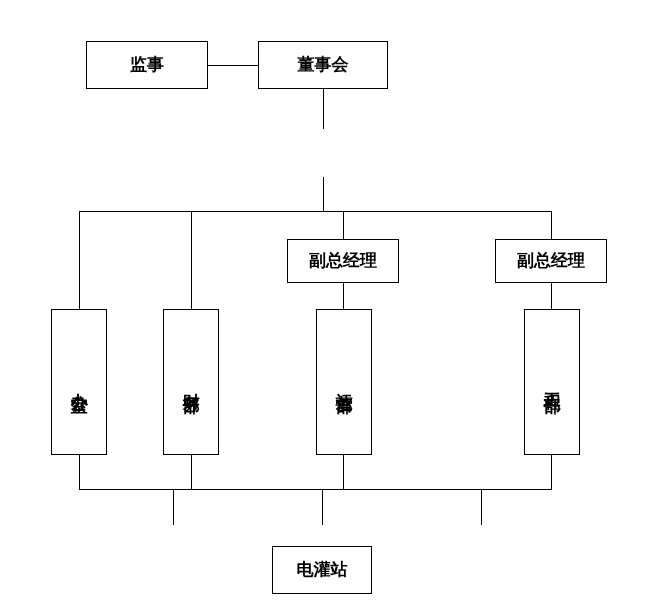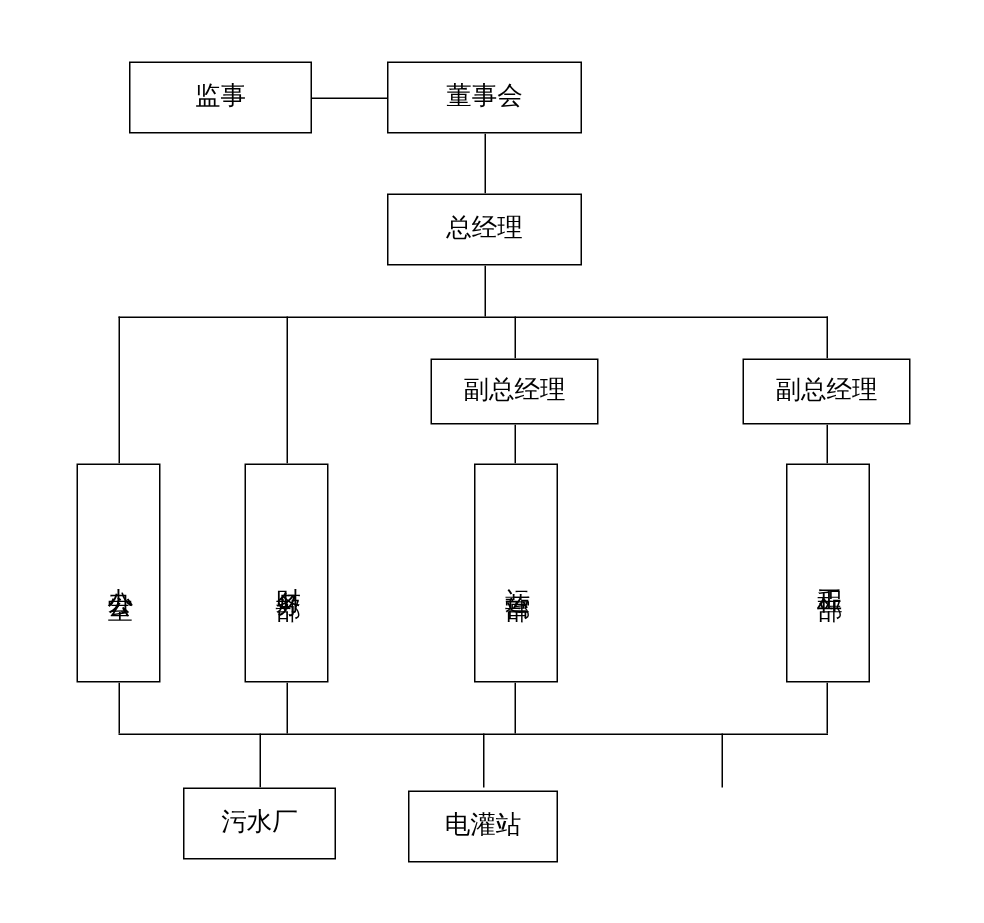--- a/index.html
+++ b/index.html
@@ -7,20 +7,21 @@
     padding: 0;
     background: #ffffff;
   }
   #chart {
     position: relative;
     width: 656px;
     height: 615px;
     background: #ffffff;
     font-family: "DejaVu Sans", "Liberation Sans", sans-serif;
     overflow: hidden;
+    font-weight: bold;
   }
   .node {
     position: absolute;
     box-sizing: border-box;
     border: 1px solid #000000;
     background: #ffffff;
     display: flex;
     align-items: center;
     justify-content: center;
     font-size: 17px;
@@ -58,22 +59,20 @@
     <div class="line v" style="left: 79px; top: 455px; height: 34px;"></div>
     <div class="line v" style="left: 191px; top: 455px; height: 34px;"></div>
     <div class="line v" style="left: 343px; top: 455px; height: 34px;"></div>
     <div class="line v" style="left: 551px; top: 455px; height: 34px;"></div>
     <div class="line h" style="left: 79px; top: 489px; width: 473px;"></div>
     <div class="line v" style="left: 173px; top: 489px; height: 36px;"></div>
     <div class="line v" style="left: 322px; top: 489px; height: 36px;"></div>
     <div class="line v" style="left: 481px; top: 489px; height: 36px;"></div>
     <div class="node" style="left: 86px; top: 41px; width: 122px; height: 48px;">监事</div>
     <div class="node" style="left: 258px; top: 41px; width: 130px; height: 48px; text-align: center;">董事会</div>
-    <div class="node" style="left: 258px; top: 129px; width: 130px; height: 48px;">总经理</div>
     <div class="node" style="left: 287px; top: 239px; width: 112px; height: 44px;">副总经理</div>
     <div class="node" style="left: 495px; top: 239px; width: 112px; height: 44px;">副总经理</div>
     <div class="node vertical" style="left: 51px; top: 309px; width: 56px; height: 146px;">办公室</div>
     <div class="node vertical" style="left: 163px; top: 309px; width: 56px; height: 146px;">财务部</div>
     <div class="node vertical" style="left: 316px; top: 309px; width: 56px; height: 146px;">运营部</div>
     <div class="node vertical" style="left: 524px; top: 309px; width: 56px; height: 146px;">工程部</div>
-    <div class="node" style="left: 122px; top: 525px; width: 102px; height: 48px;">污水厂</div>
-    <div class="node" style="left: 272px; top: 527px; width: 100px; height: 48px;">电灌站</div>
+    <div class="node" style="left: 272px; top: 546px; width: 100px; height: 48px;">电灌站</div>
   </div>
 
 </body></html>

